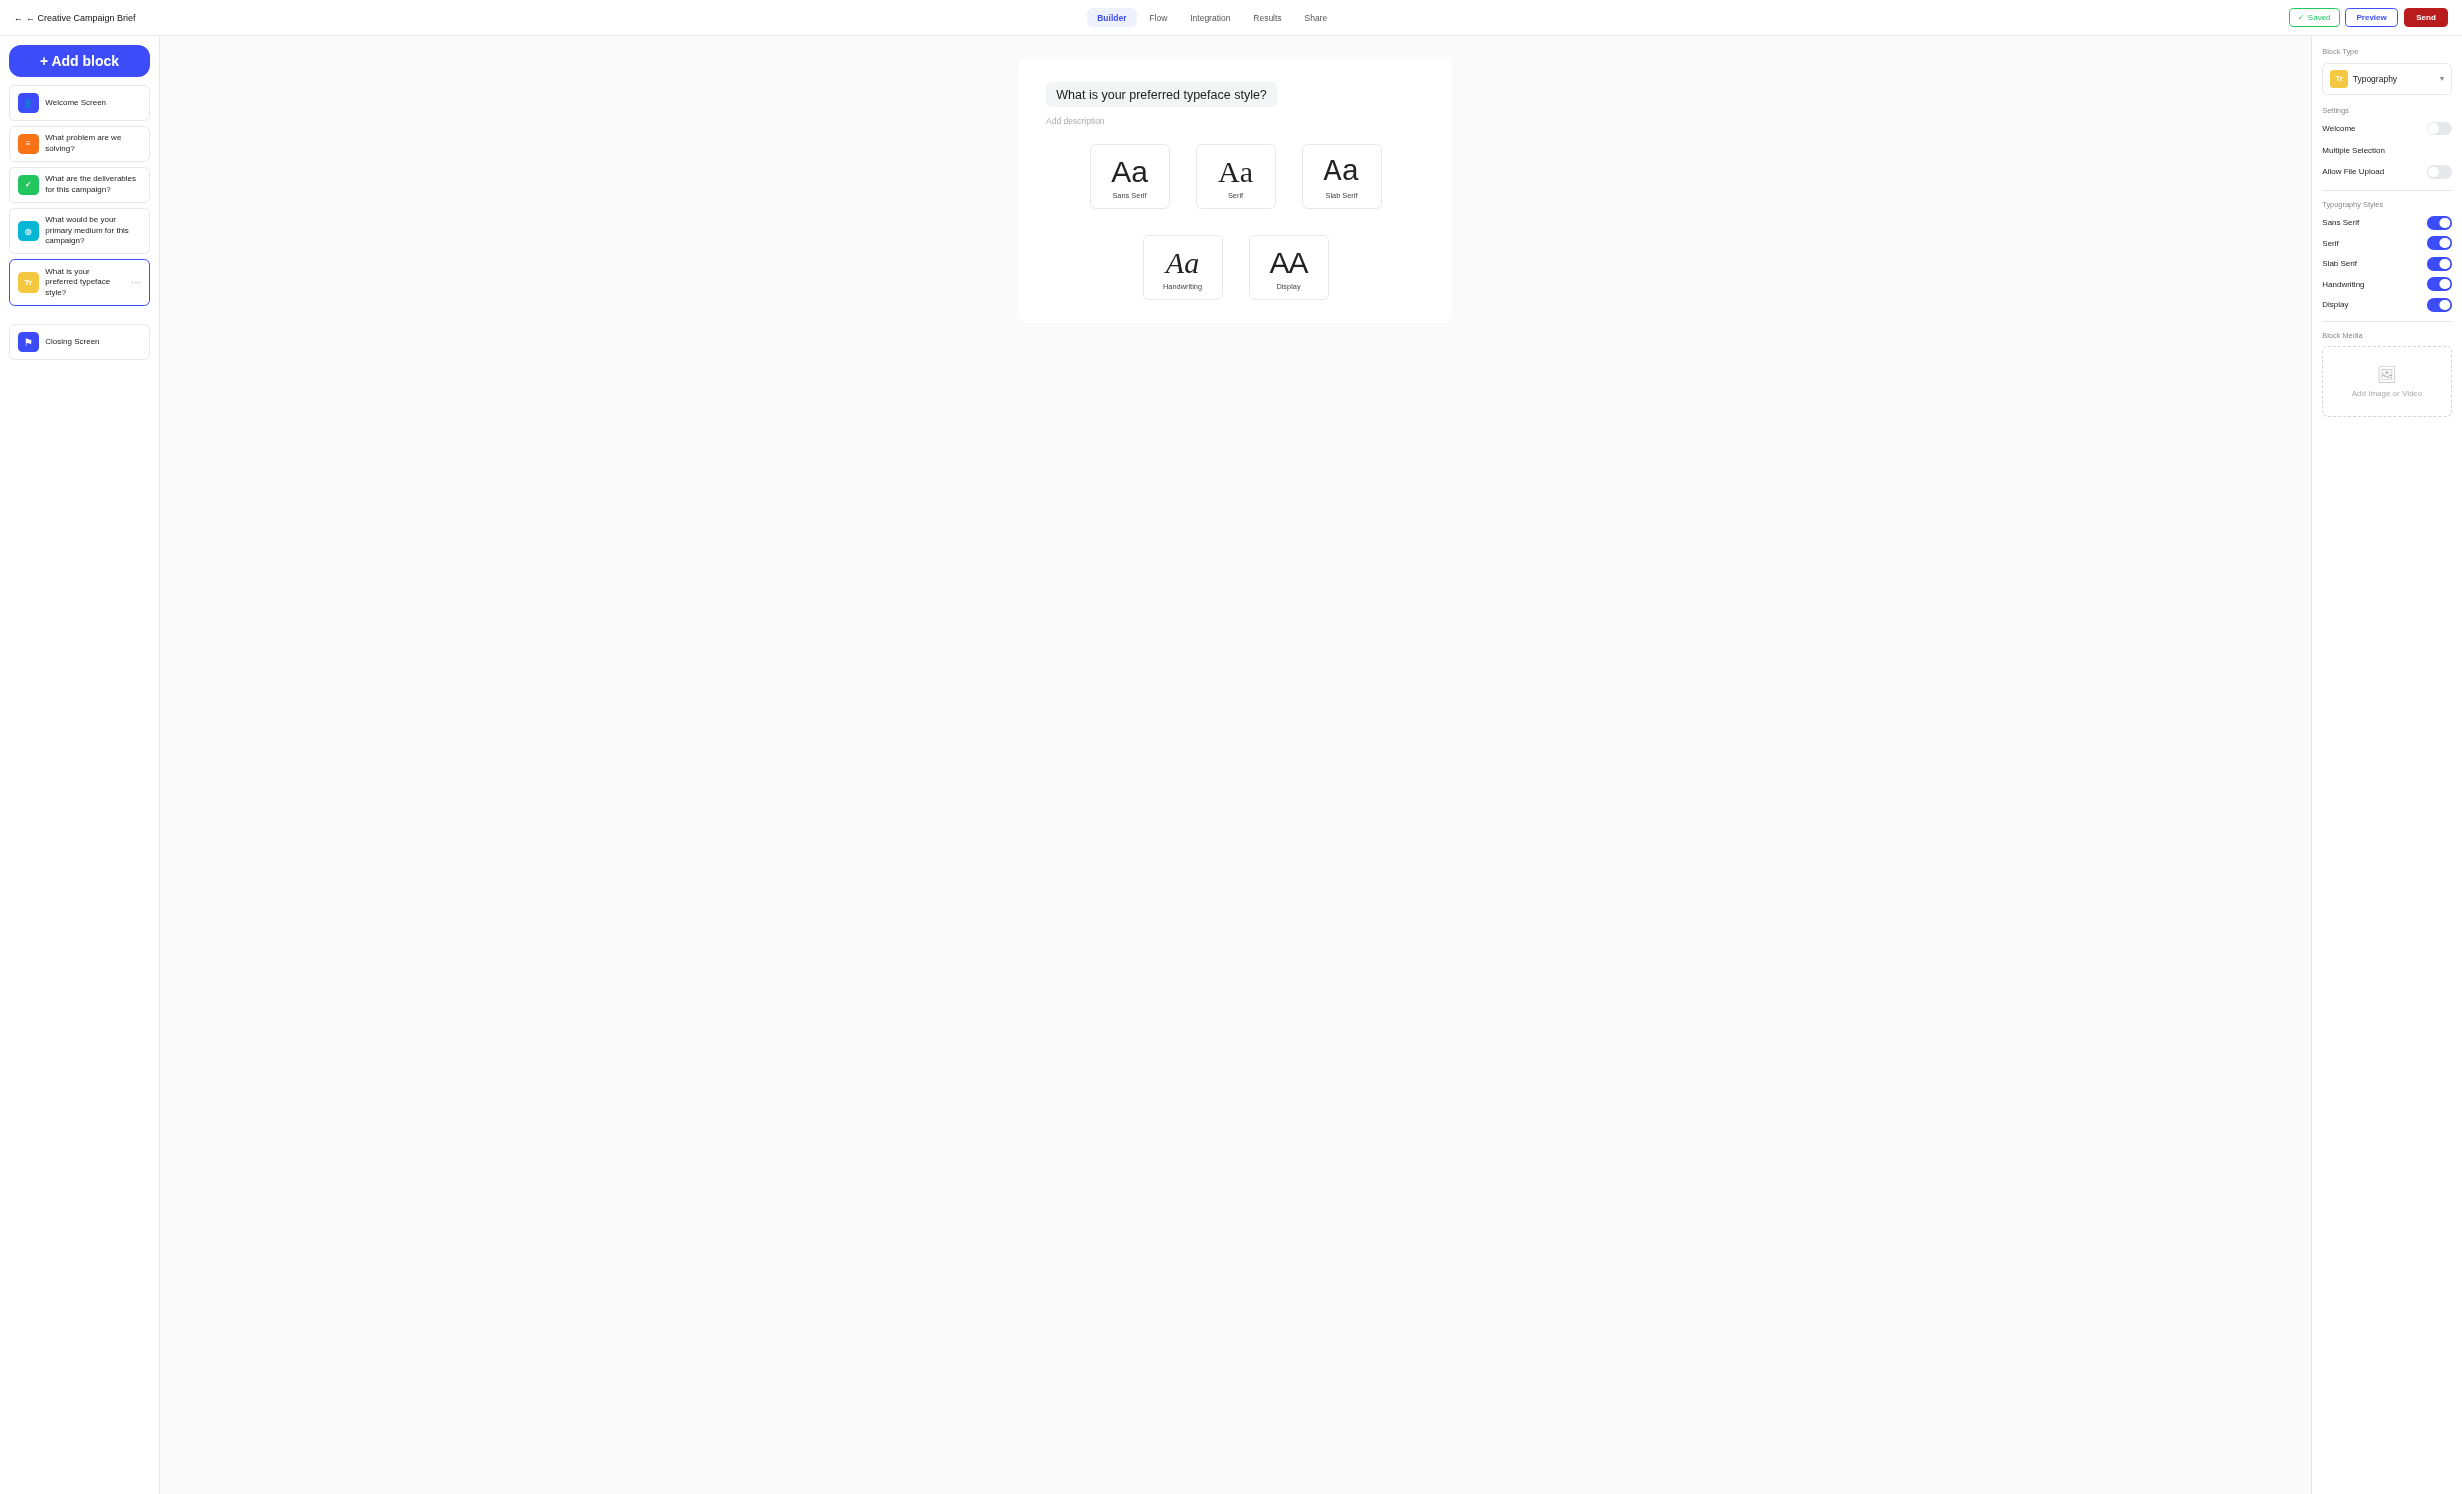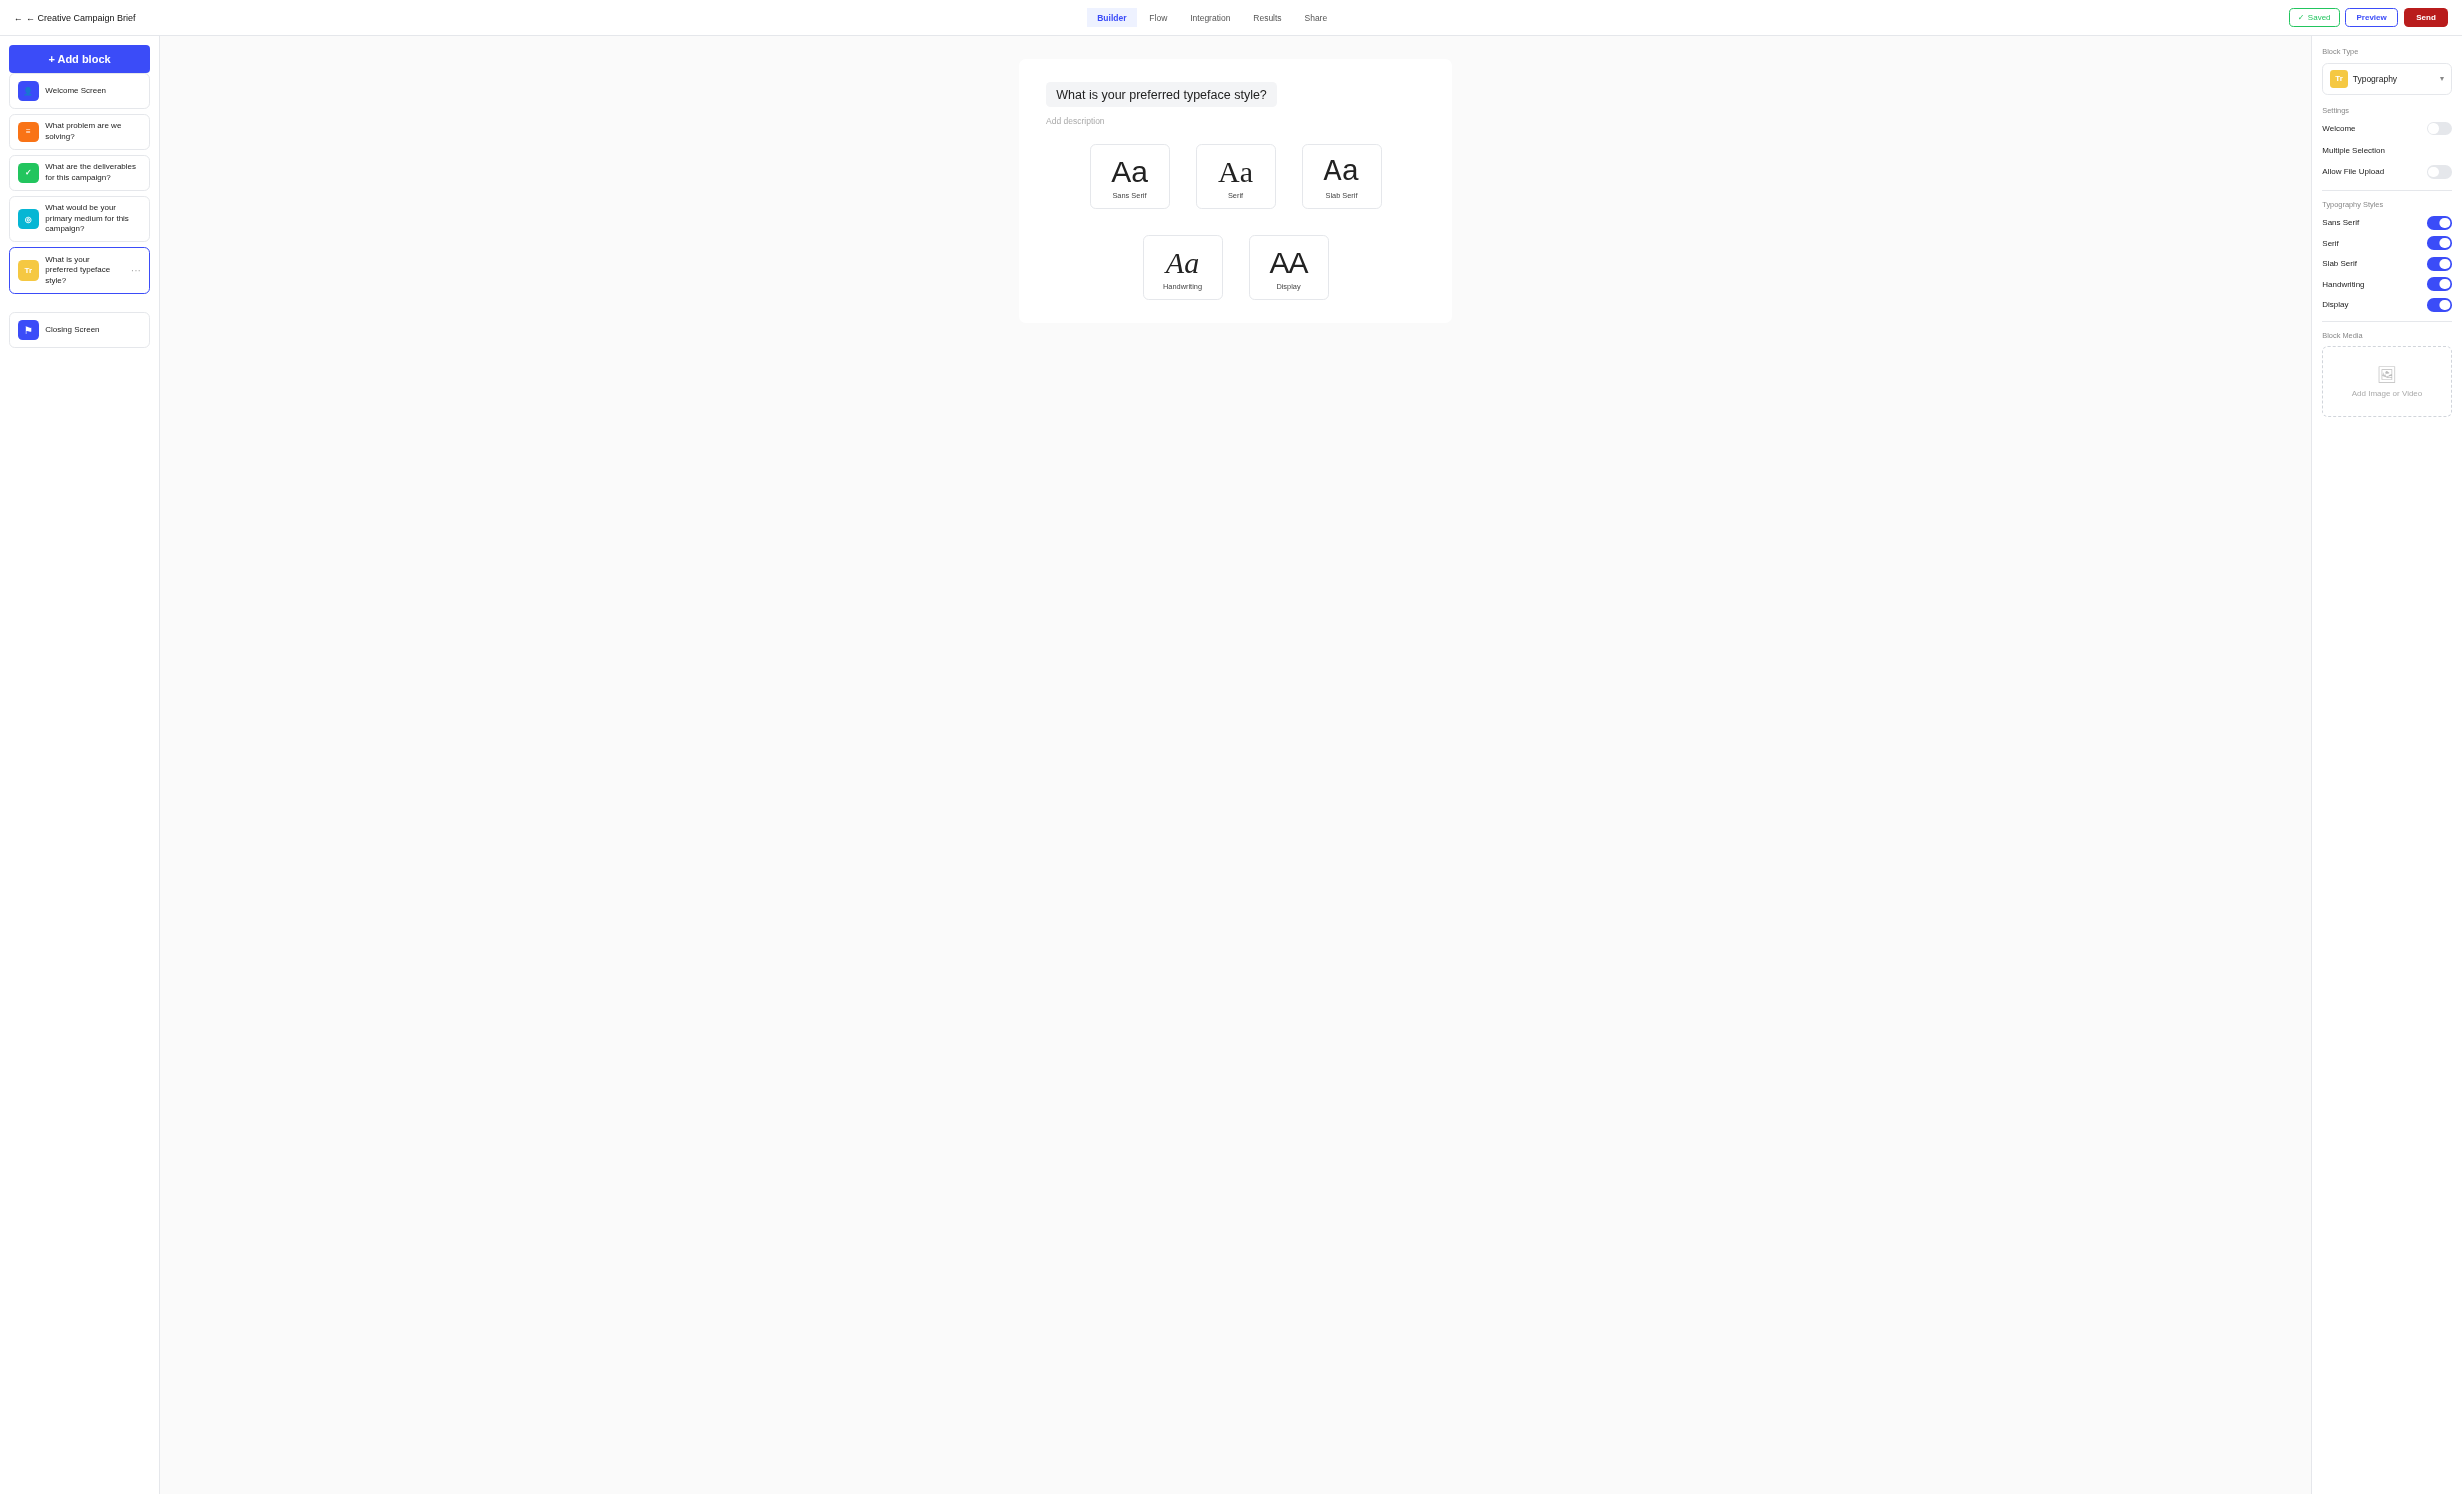--- a/index.html
+++ b/index.html
@@ -7,37 +7,37 @@
 
     
     .header {
       display: flex; align-items: center; justify-content: space-between;
       background: #fff; border-bottom: 0.6px solid #e5e7eb;
       padding: 0 13.7px; height: 36px;
     }
     .header-left { display: flex; align-items: center; gap: 5.7px; }
     .back-btn { display: flex; align-items: center; gap: 3.4px; background: none; border: none; cursor: pointer; font-size: 9px; color: #111; }
     .header-nav { display: flex; align-items: center; gap: 2.3px; }
-    .nav-tab { padding: 4.6px 10.3px; border-radius: 0; border: none; background: none; cursor: pointer; font-size: 8.5px; color: #555; }
+    .nav-tab { padding: 4.6px 10.3px; border-radius: 6px; border: none; background: none; cursor: pointer; font-size: 8.5px; color: #555; }
     .nav-tab.active { background: #eef2ff; color: #3b4cf8; font-weight: 600; }
     .header-right { display: flex; align-items: center; gap: 5.7px; }
     .saved-btn { display: flex; align-items: center; gap: 3.4px; border: 0.9px solid #22c55e; border-radius: 4.6px; padding: 4px 8px; background: #fff; font-size: 8px; color: #22c55e; font-weight: 500; }
     .preview-btn { border: 0.9px solid #3b4cf8; border-radius: 4.6px; padding: 4px 10.3px; background: #fff; font-size: 8px; color: #3b4cf8; font-weight: 600; cursor: pointer; }
     .send-btn { border: none; border-radius: 4.6px; padding: 4.6px 12.5px; background: #b91c1c; font-size: 8px; color: #fff; font-weight: 600; cursor: pointer; }
 
     
     .main-layout { display: flex; height: calc(100vh - 36px); }
 
     
     .sidebar { width: 160px; background: #fff; border-right: 0.6px solid #e5e7eb; padding: 9px; overflow-y: auto; flex-shrink: 0; }
     .add-block-btn {
       width: 100%; padding: 8px; background: #3b4cf8; color: #fff;
-      border: none; border-radius: 4px; font-size: 11px; font-weight: 600;
+      border: none; border-radius: 12px; font-size: 14px; font-weight: 600;
       cursor: pointer; display: flex; align-items: center; justify-content: center; gap: 4.6px;
-      margin-bottom: 0;
+      margin-bottom: 8px;
     }
     .sidebar-item {
       display: flex; align-items: center; gap: 6.8px;
       padding: 6.8px 8px; border-radius: 5.7px; border: 0.9px solid #e5e7eb;
       margin-bottom: 4.6px; background: #fff; cursor: pointer; position: relative;
     }
     .sidebar-item.active { border-color: #3b4cf8; }
     .sidebar-item-icon {
       width: 20.5px; height: 20.5px; border-radius: 4.6px;
       display: flex; align-items: center; justify-content: center;

